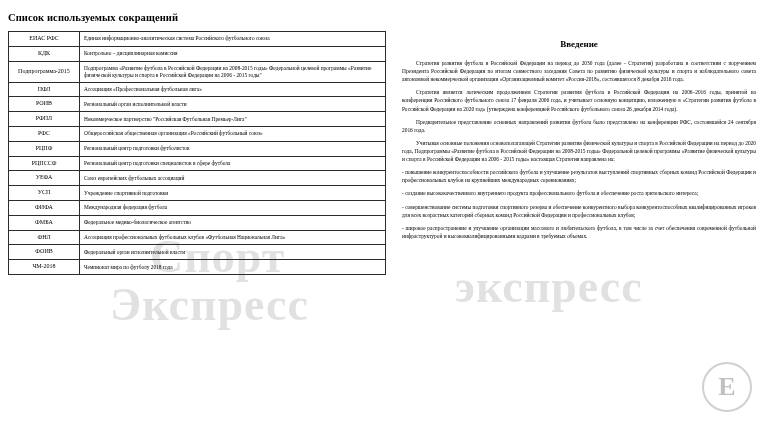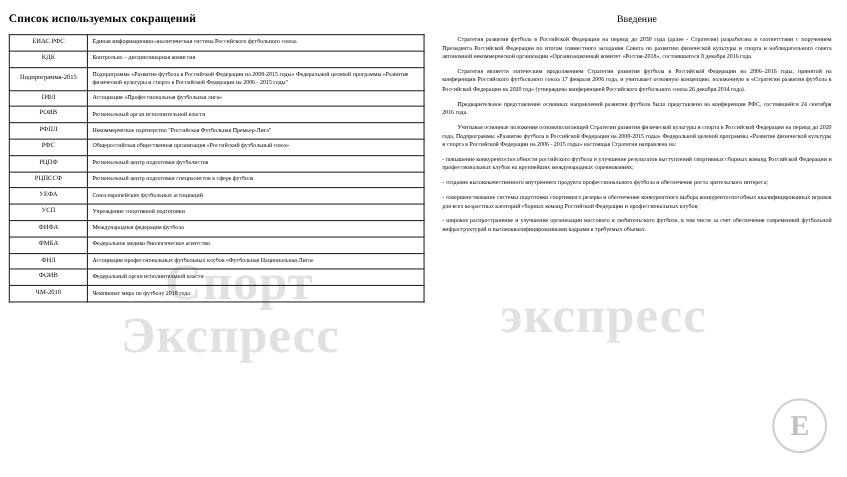--- a/index.html
+++ b/index.html
@@ -62,22 +62,22 @@
   .right-col {
     width: 378px;
     padding: 8px 14px 0 10px;
     box-sizing: border-box;
     position: relative;
     z-index: 2;
   }
   .intro-title {
     text-align: center;
     font-size: 9px;
-    font-weight: normal;
-    margin: 4px 0 10px 0;
+    font-weight: bold;
+    margin: 31px 0 10px 0;
   }
   .para {
     font-size: 5.4px;
     line-height: 1.5;
     text-align: justify;
     text-indent: 14px;
     margin: 0 0 5px 0;
   }
   .para.dash {
     text-indent: 0;

